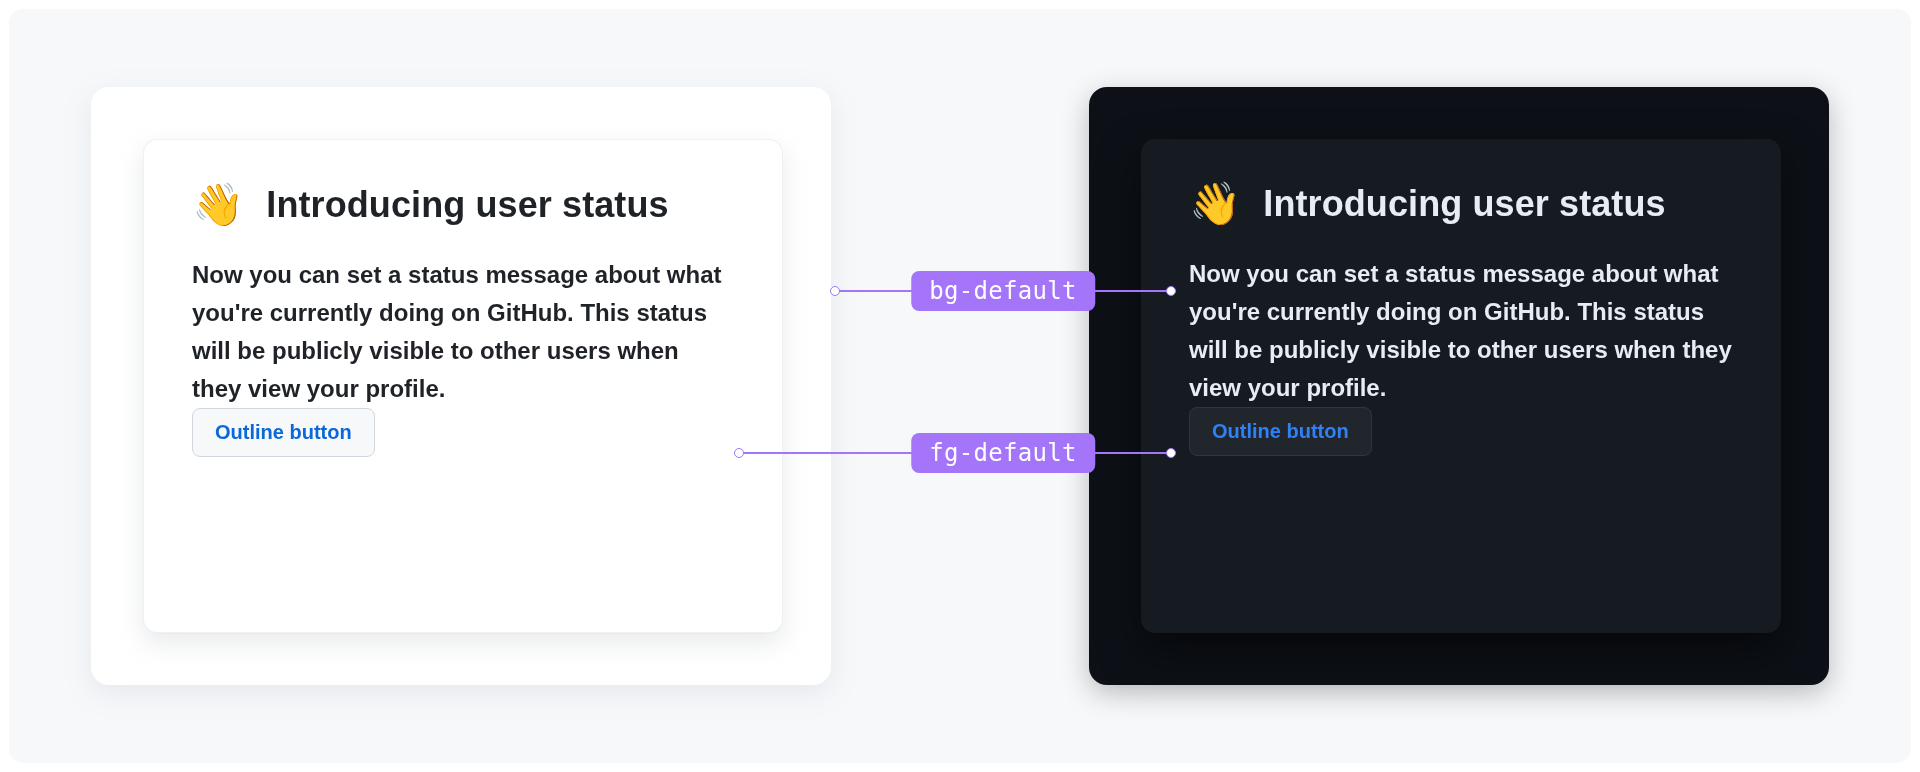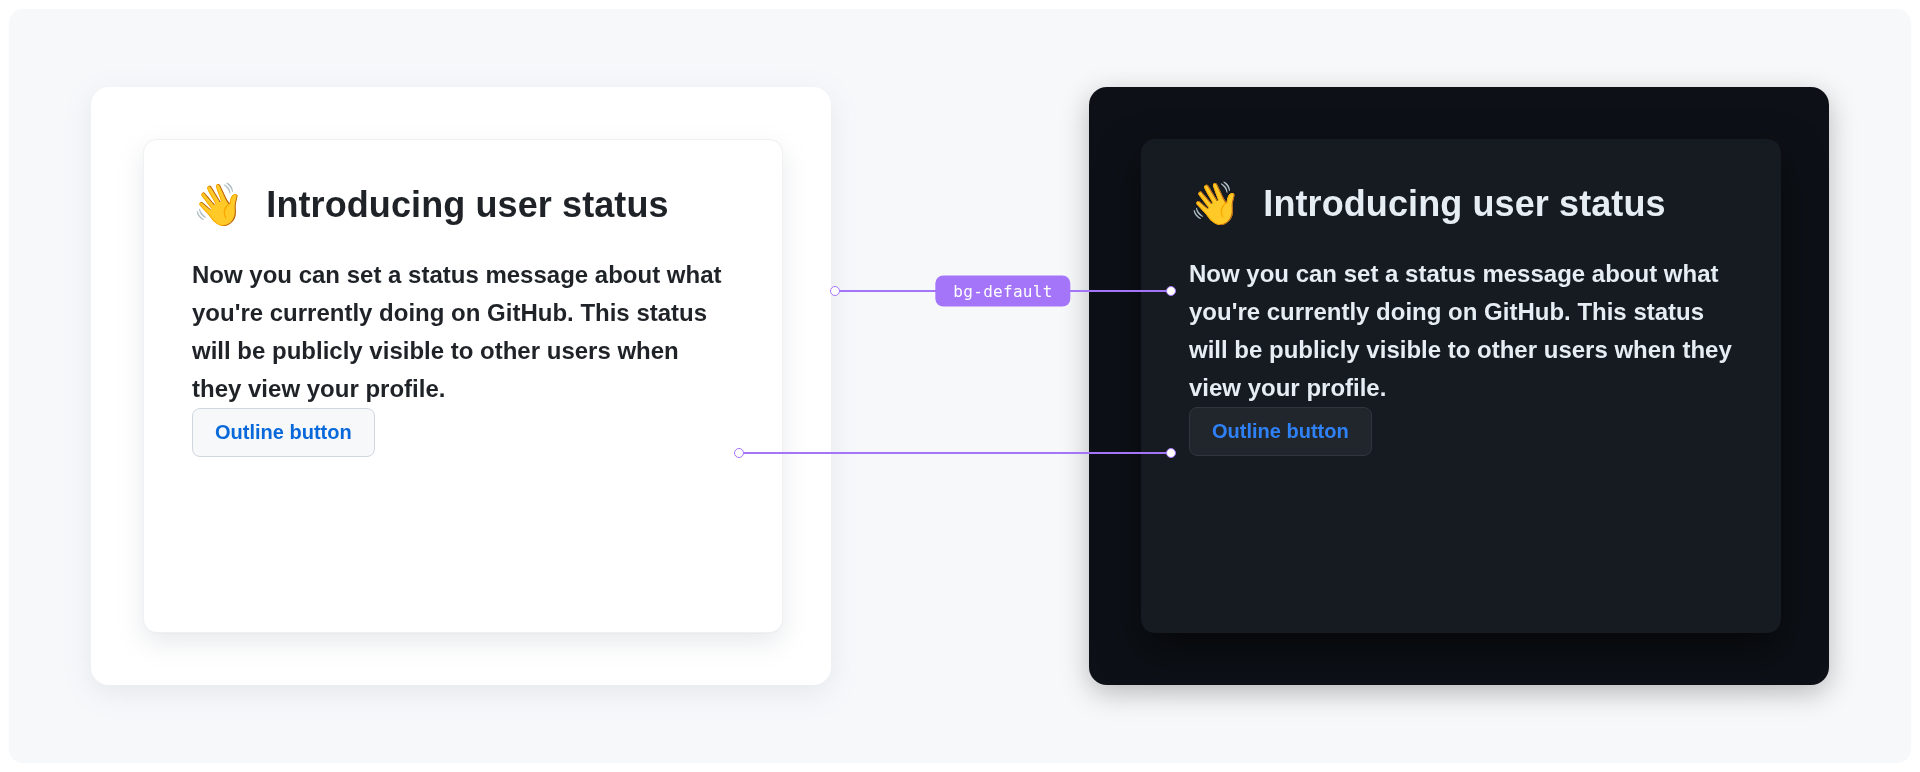--- a/index.html
+++ b/index.html
@@ -155,21 +155,21 @@
     .connector::after  { right: -5px; }
 
     .connector-bg { left: 826px; top: 281px; width: 336px; } 
 
     .connector-fg { left: 730px; top: 443px; width: 432px; }
 
     .pill {
       position: absolute;
       transform: translate(-50%, -50%);
       font-family: ui-monospace, SFMono-Regular, "SF Mono", Menlo, Consolas, monospace;
-      font-size: 16px;
+      font-size: 24px;
       font-weight: 500;
       color: #ffffff;
       background: #a475f9;
       border-radius: 8px;
       padding: 6px 18px;
       white-space: nowrap;
       letter-spacing: 0.3px;
     }
 
     .pill-bg { left: 994px; top: 282px; }
@@ -199,14 +199,15 @@
       </div>
       <p class="card-body">Now you can set a status message about what you're currently doing on GitHub. This status will be publicly visible to other users when they view your profile.</p>
       <button class="btn-outline-dark">Outline button</button>
     </div>
   </div>
 
   <div class="connector connector-bg"></div>
   <div class="pill pill-bg">bg-default</div>
 
   <div class="connector connector-fg"></div>
+  <div class="pill pill-fg">fg-default</div>
 
 </div>
 
 </body></html>

